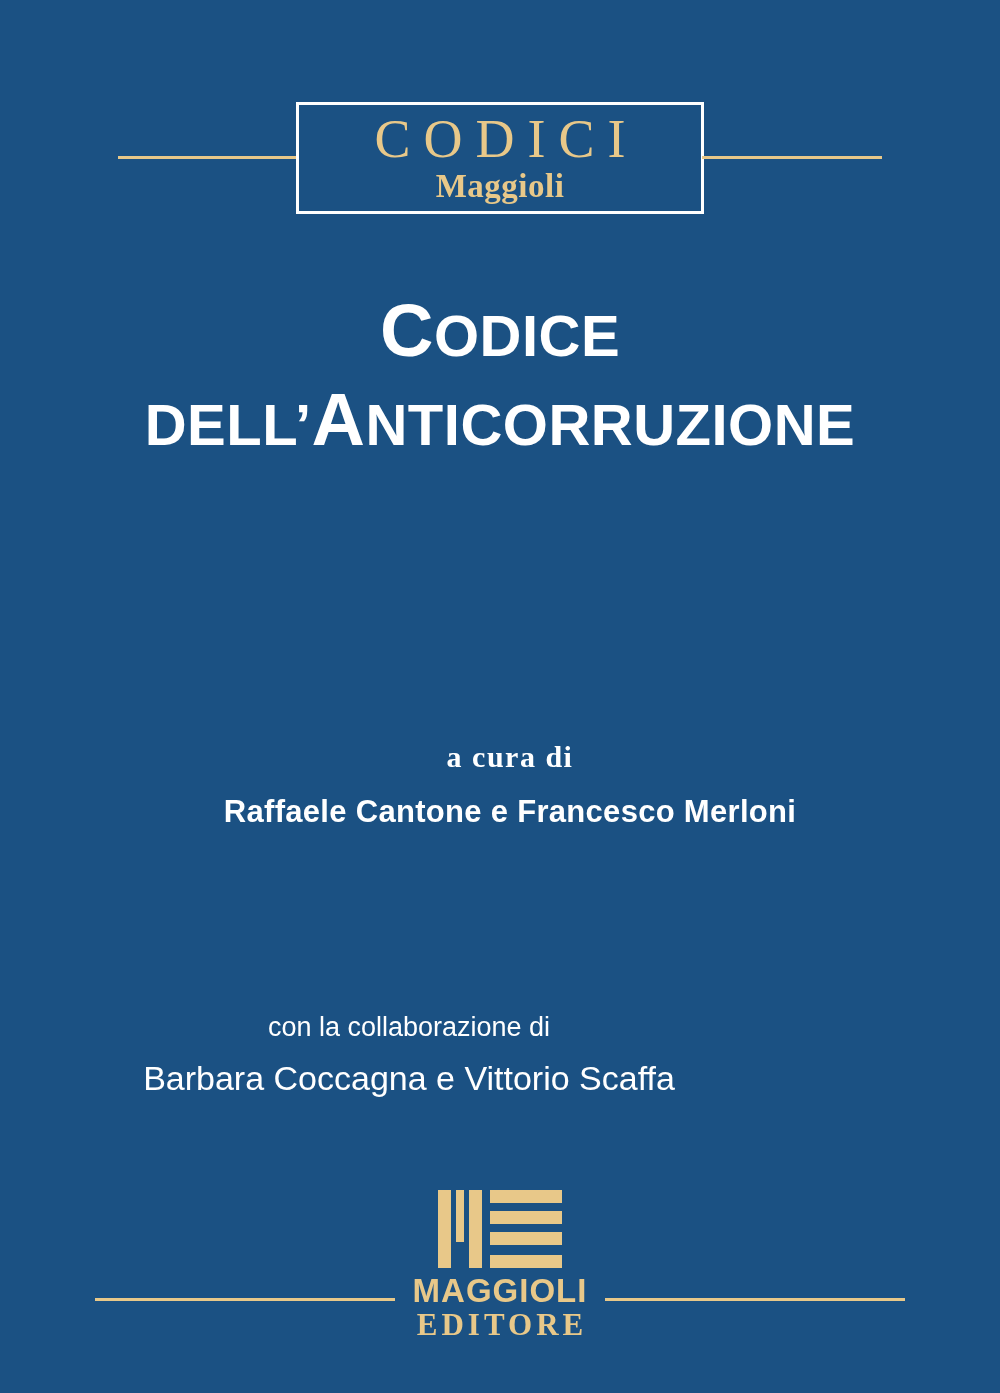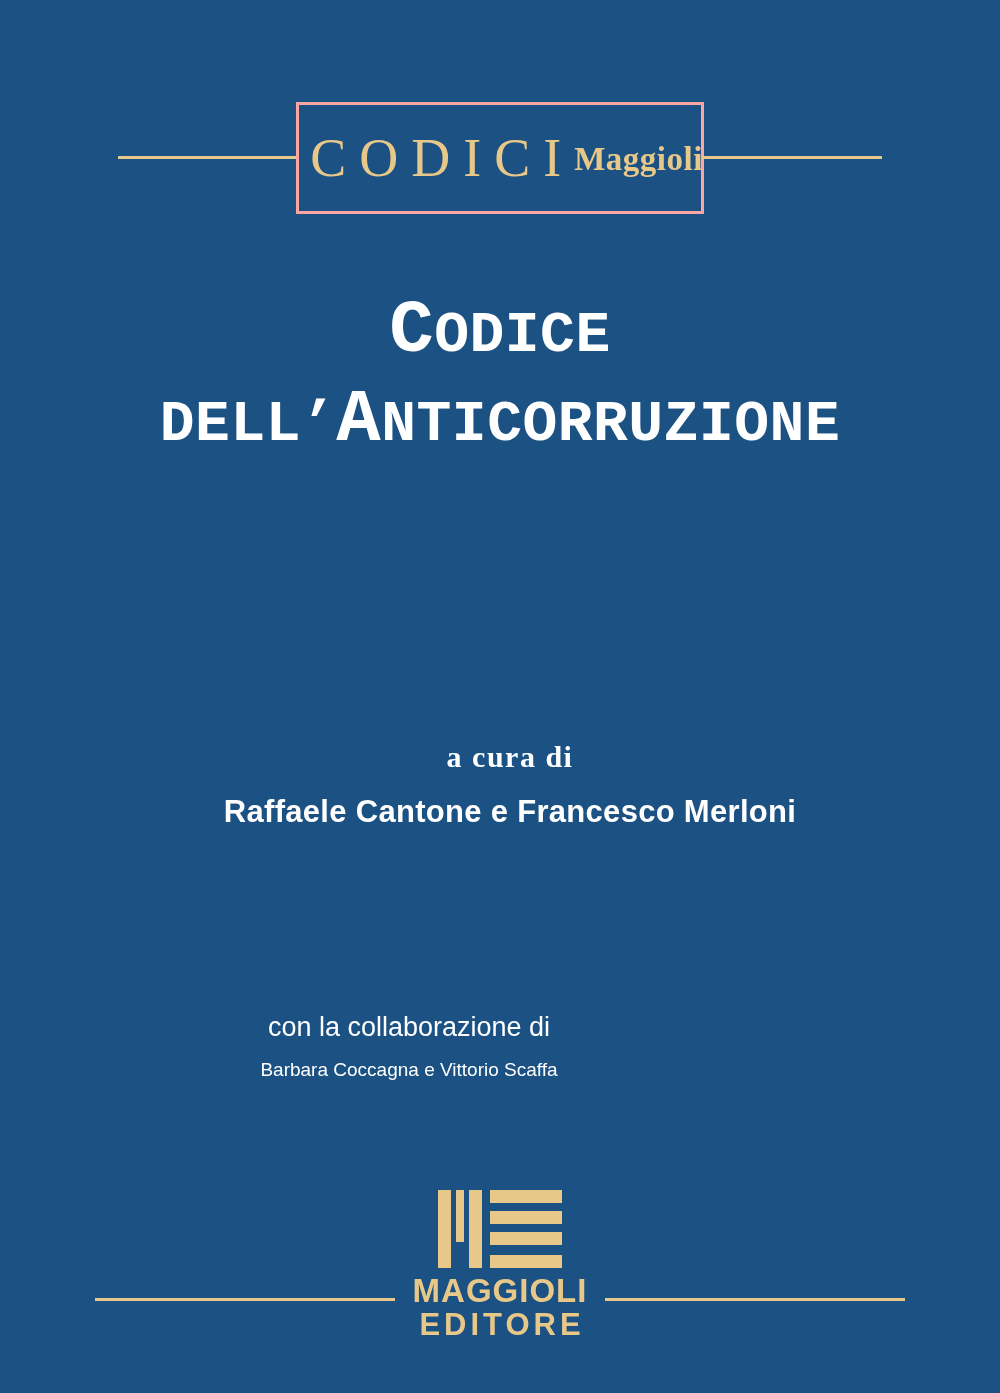--- a/index.html
+++ b/index.html
@@ -33,26 +33,26 @@
     justify-content: center;
   }
   .series-rule {
     width: 180px;
     height: 3px;
     background: #e8c889;
   }
   .series-rule.left { margin-right: 0; }
   .series-rule.right { margin-left: 0; }
   .series-box {
-    border: 3px solid #fca5a5;
+    border: 3px solid #ffffff;
     width: 408px;
     height: 112px;
     box-sizing: border-box;
     display: flex;
-    flex-direction: row;
+    flex-direction: column;
     align-items: center;
     justify-content: center;
     margin: 0 -2px;
   }
   .series-name {
     color: #e8c889;
     font-family: "Liberation Serif", serif;
     font-size: 54px;
     letter-spacing: 13px;
     text-indent: 13px;
@@ -72,21 +72,21 @@
   
   .title-block {
     position: absolute;
     top: 290px;
     left: 60px;
     width: 880px;
     text-align: center;
     color: #ffffff;
   }
   .title-line {
-    font-family: Liberation Mono, monospace;
+    font-family: Liberation Sans, sans-serif;
     font-weight: 700;
     text-transform: uppercase;
     line-height: 1.12;
     letter-spacing: 0.5px;
   }
   .title-line .cap { font-size: 74px; }
   .title-line .rest { font-size: 58px; }
   .title-line.l1 { margin-bottom: 6px; }
   .title-line.l2 { margin-bottom: 16px; }
 
@@ -123,21 +123,21 @@
     text-align: center;
     color: #ffffff;
     font-family: "Liberation Sans", sans-serif;
     font-weight: 400;
   }
   .collab-label {
     font-size: 27px;
     margin-bottom: 16px;
   }
   .collab-names {
-    font-size: 19px;
+    font-size: 34px;
   }
 
   
   .logo-block {
     position: absolute;
     top: 1190px;
     left: 0;
     width: 1000px;
     display: flex;
     flex-direction: column;
@@ -176,21 +176,21 @@
     font-family: "Liberation Sans", sans-serif;
     font-weight: 700;
     font-size: 33px;
     letter-spacing: 1px;
     line-height: 1.05;
     margin-top: 6px;
     text-align: center;
   }
   .logo-sub {
     color: #e8c889;
-    font-family: Liberation Sans, sans-serif;
+    font-family: Liberation Serif, serif;
     font-weight: 700;
     font-size: 31px;
     letter-spacing: 4px;
     text-indent: 4px;
     line-height: 1.05;
     text-align: center;
   }
 
   
   .bottom-rule {

